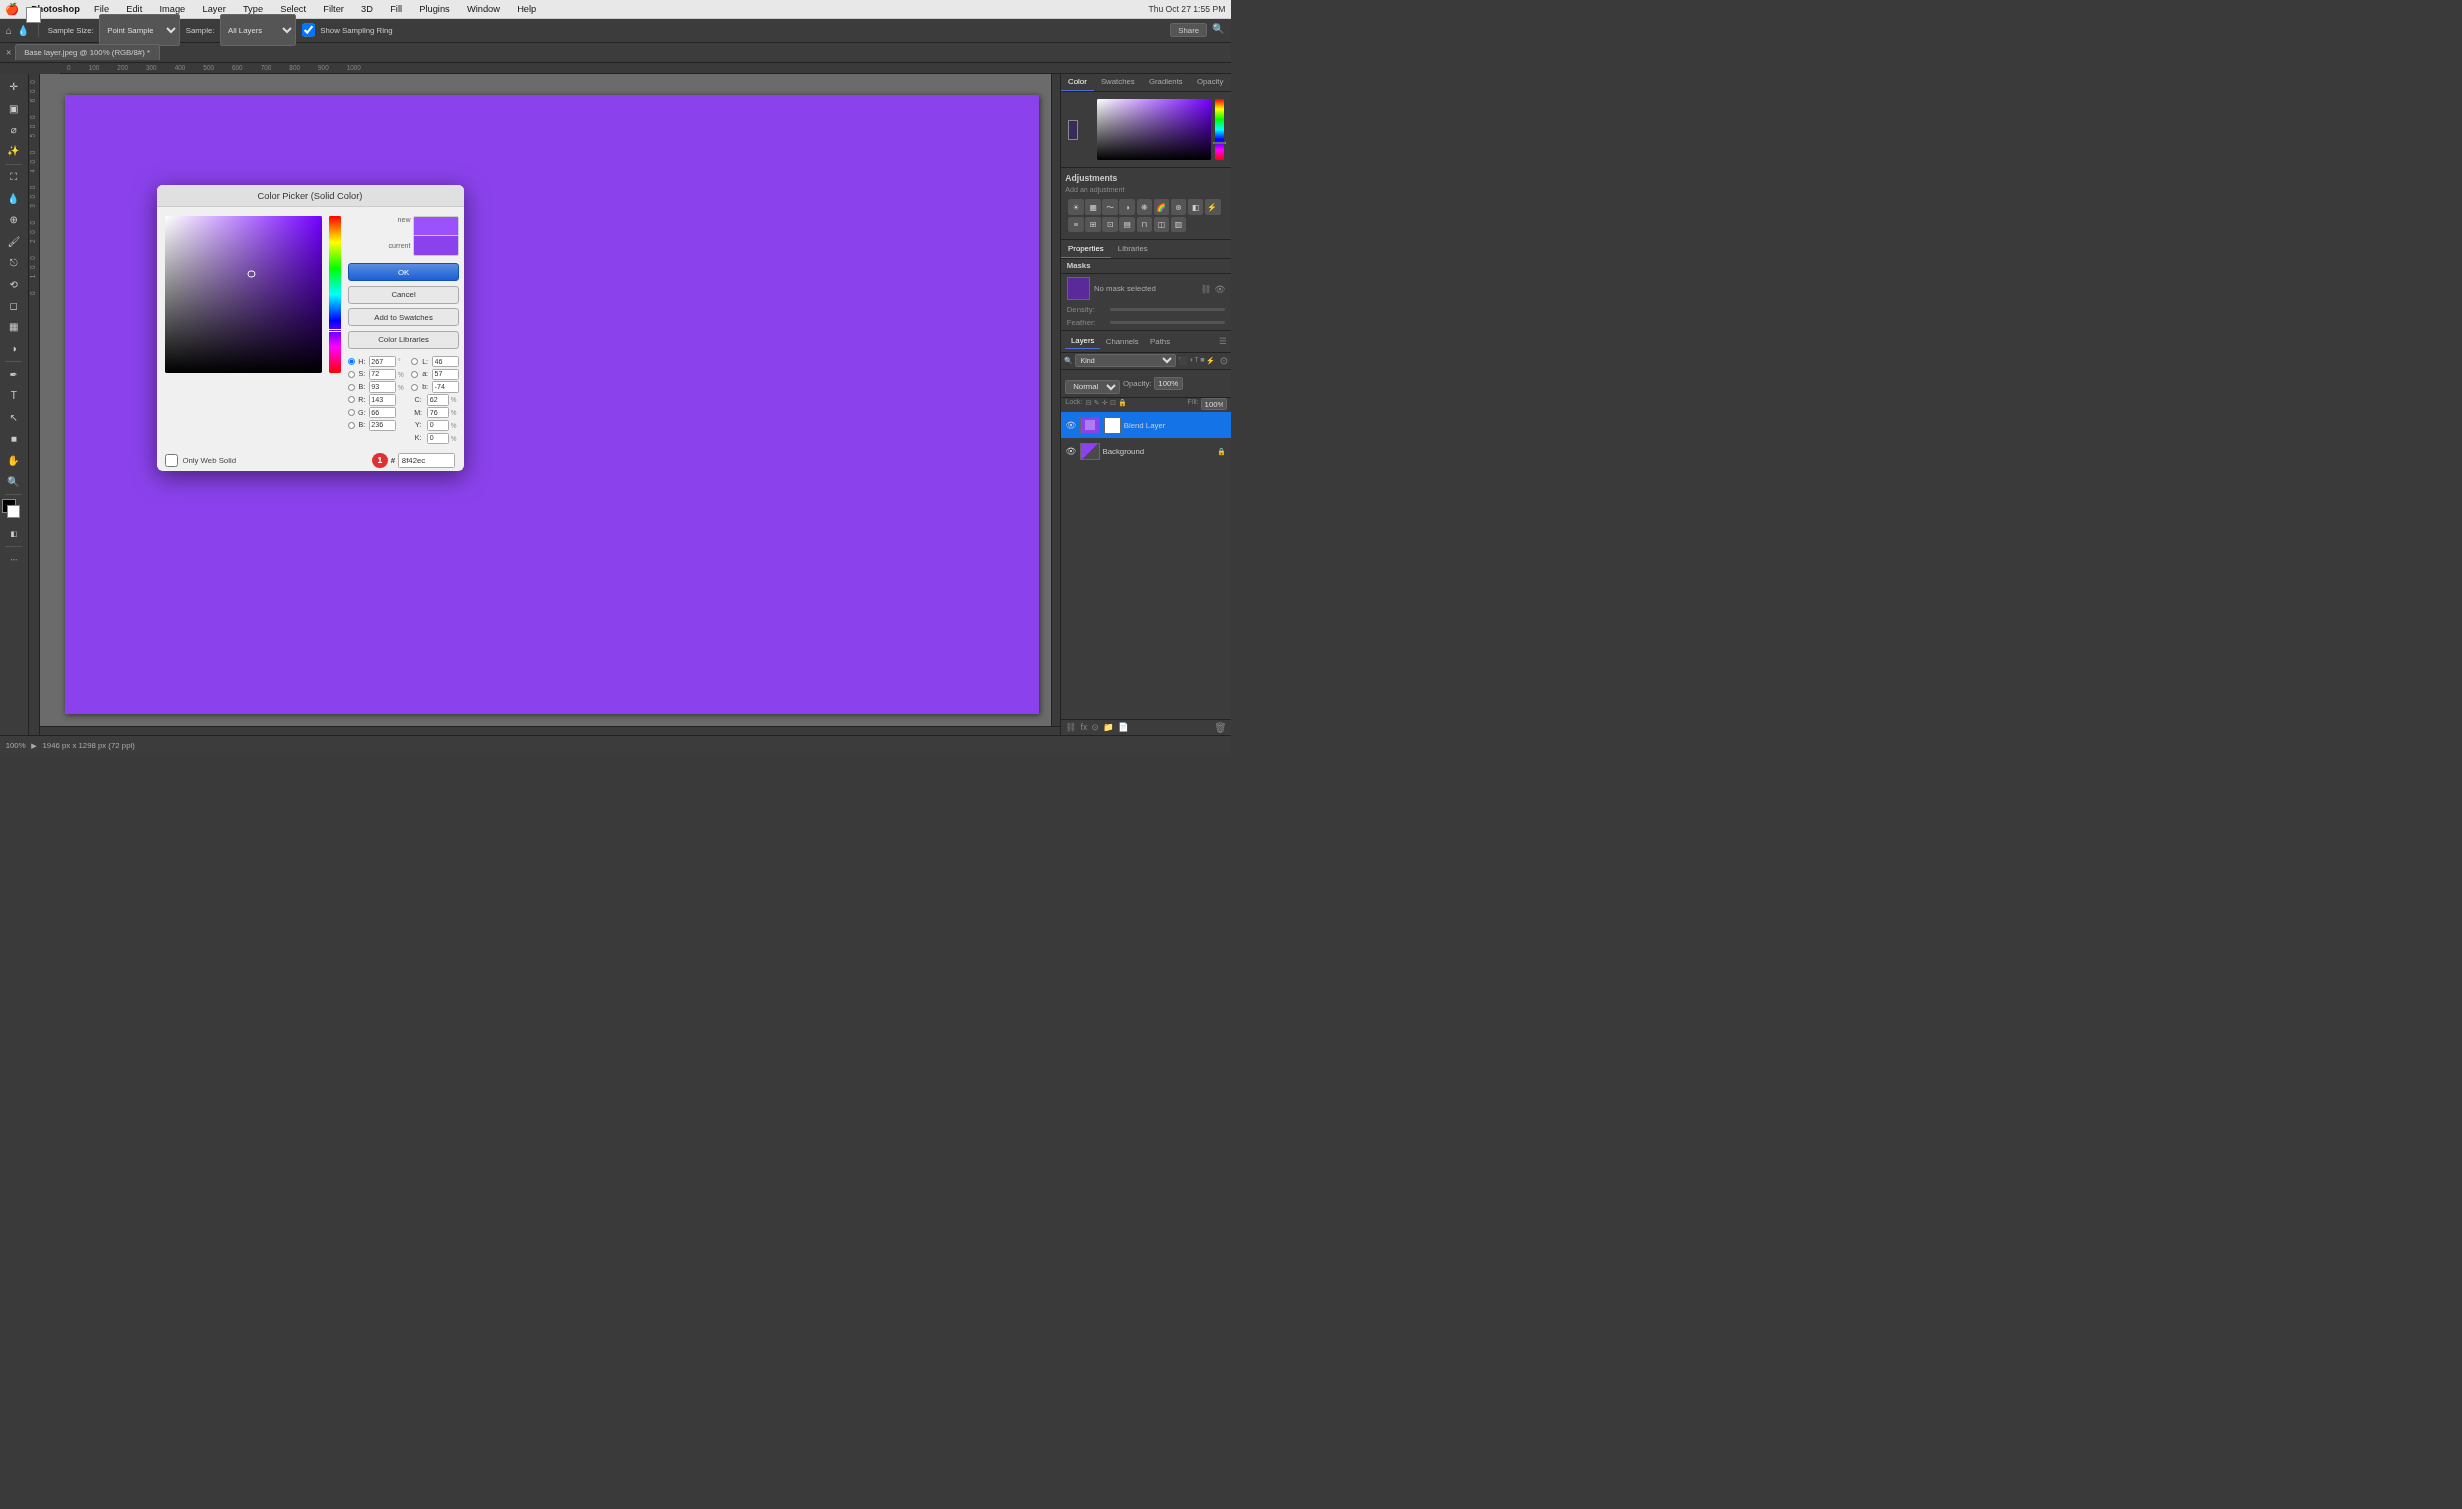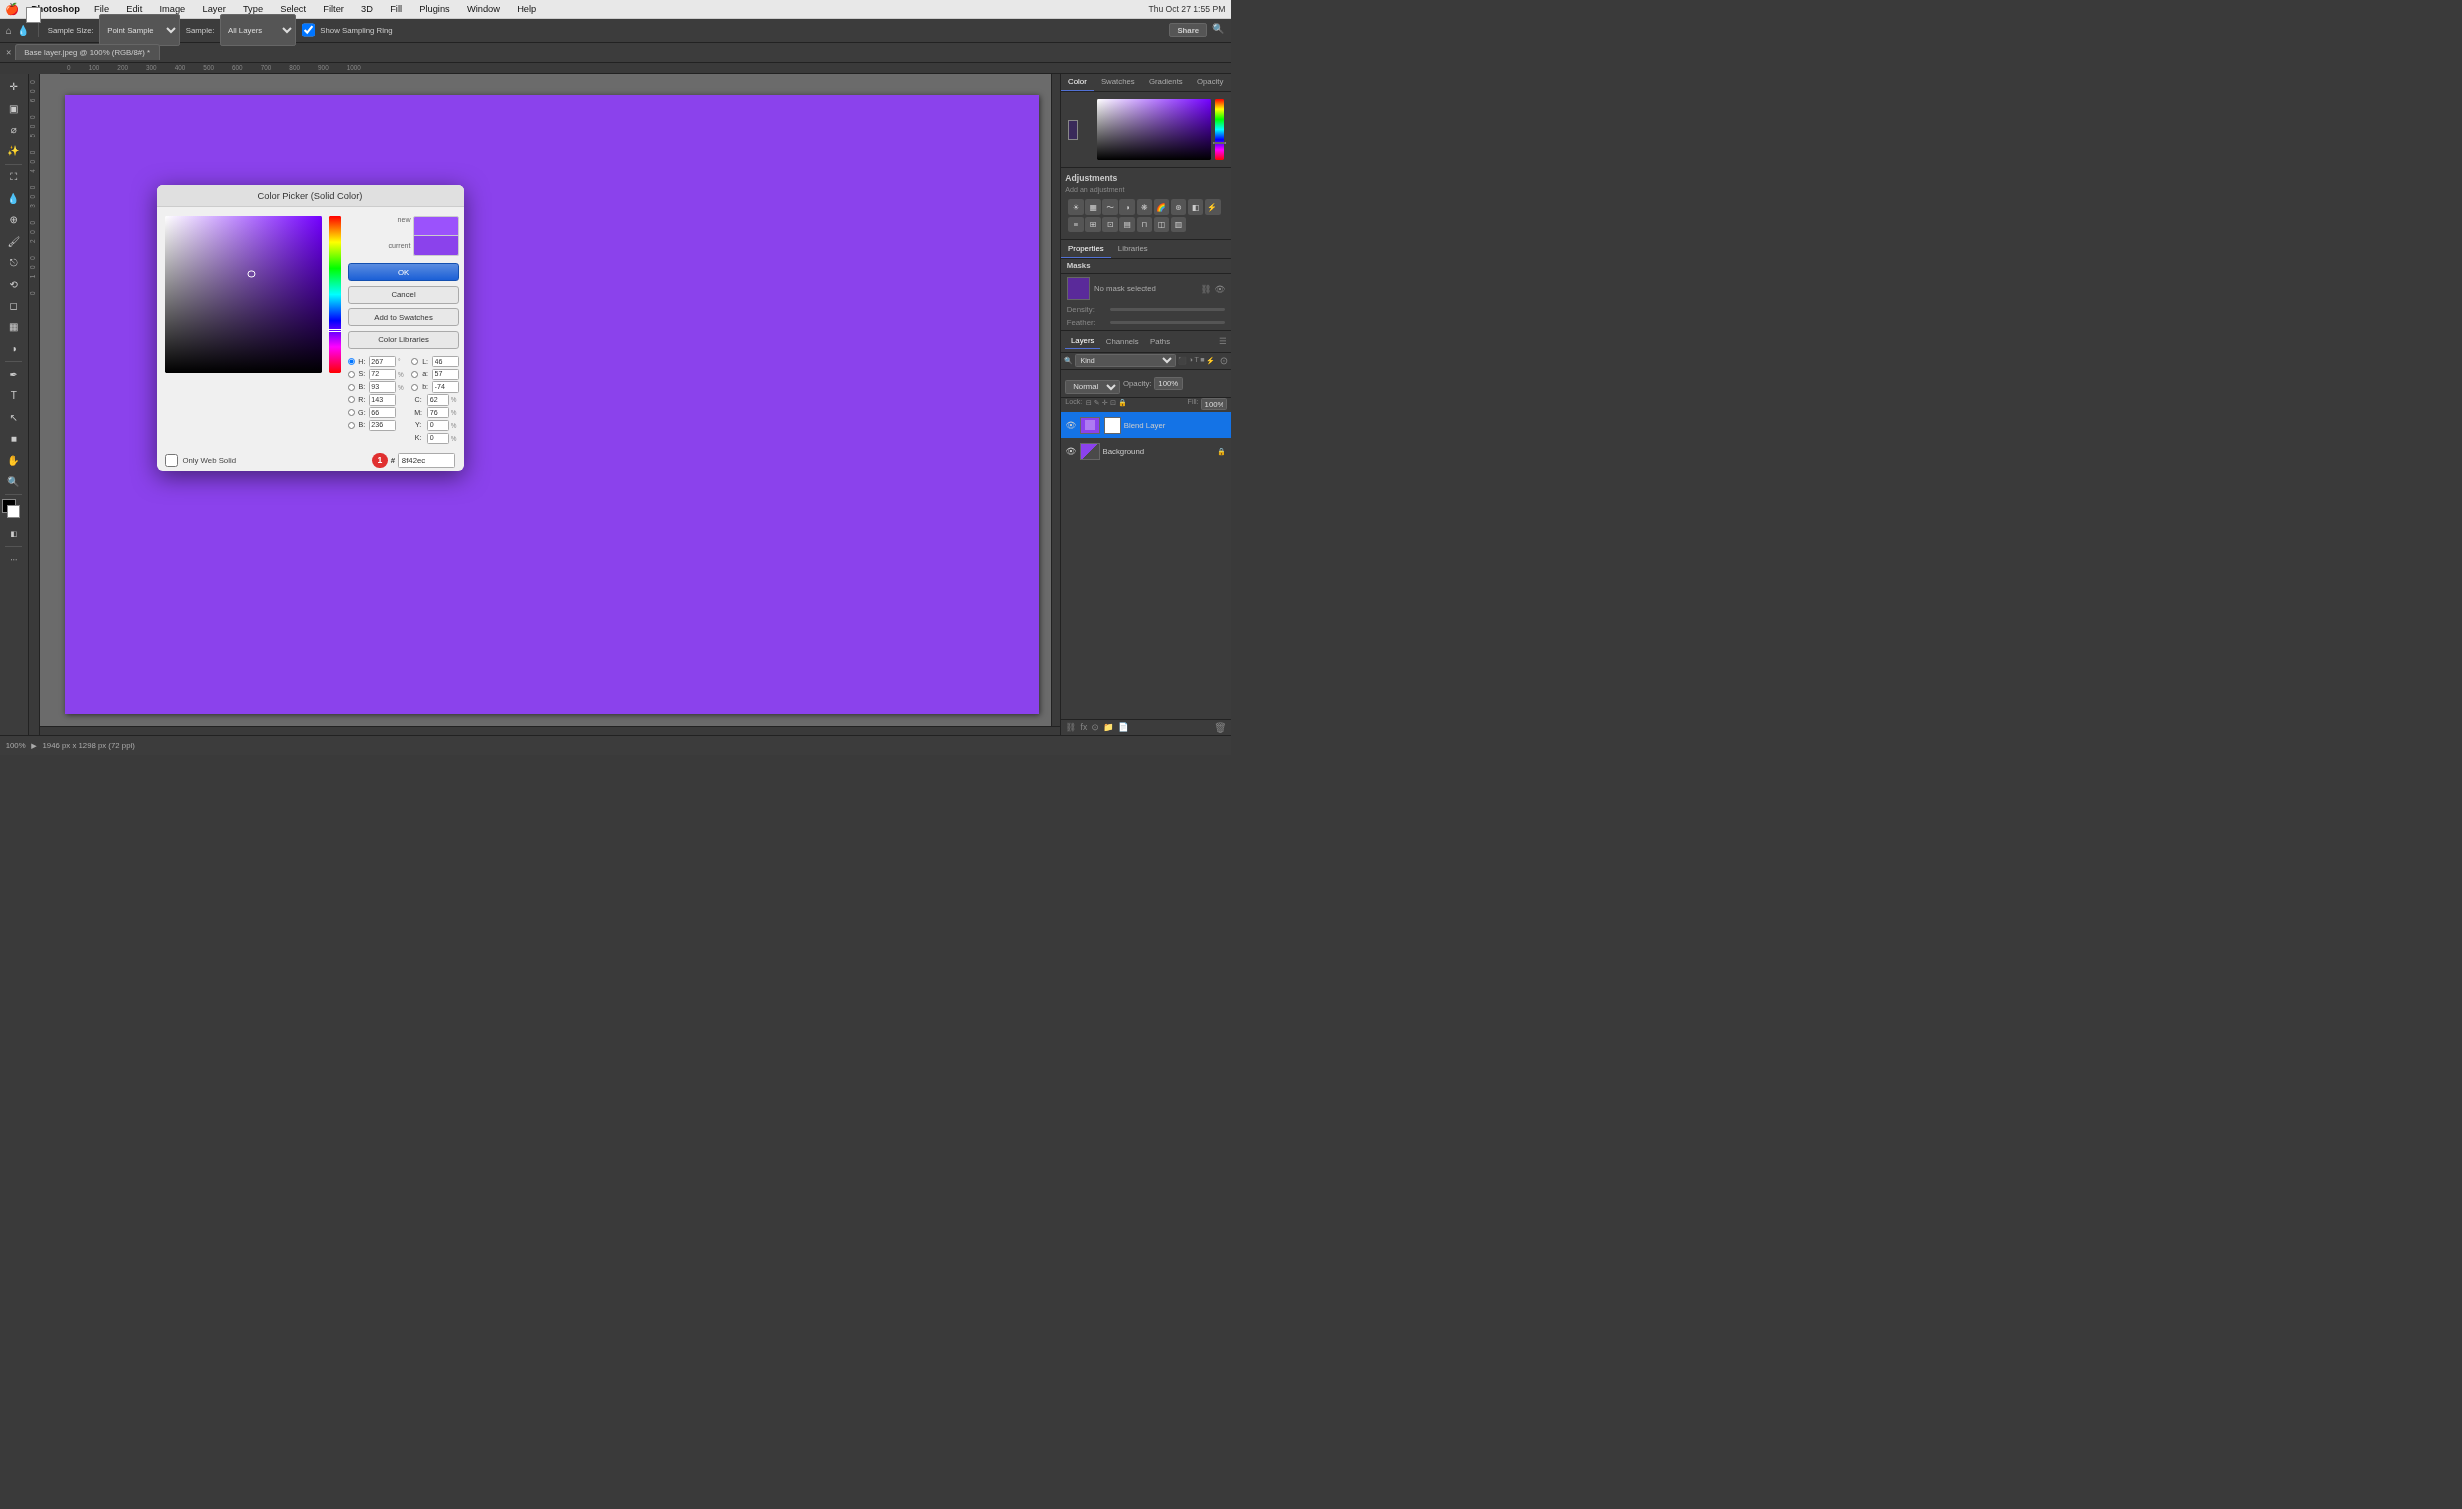--- a/index.html
+++ b/index.html
@@ -140,21 +140,21 @@
     <option>5 by 5 Average</option>
   </select>
   <label>Sample:</label>
   <select>
     <option>All Layers</option>
     <option>Current Layer</option>
   </select>
   <input type="checkbox" checked="" style="">
   <label>Show Sampling Ring</label>
   <div style="margin-left:auto; display:flex; gap:5.7px;">
-    <button style="background:#555; border:0.7px solid #666; color:#ccc; padding:1.4px 7.1px; border-radius:2.1px; font-size:7.8px; cursor:pointer;font-weight:bold;">Share</button>
+    <button style="background:#555; border:0.7px solid #666; color:#ccc; padding:1.4px 7.1px; border-radius:2.1px; font-size:7.8px; cursor:pointer;">Share</button>
     <span style="font-size:10px; color:#ccc;">🔍</span>
   </div>
 </div>
 
 <div id="tabbar">
   <span style="font-size:7.1px; color:#aaa; margin-right:2.9px;">✕</span>
   <div class="tab">
     <span>Base layer.jpeg @ 100% (RGB/8#) *</span>
   </div>
 </div>

